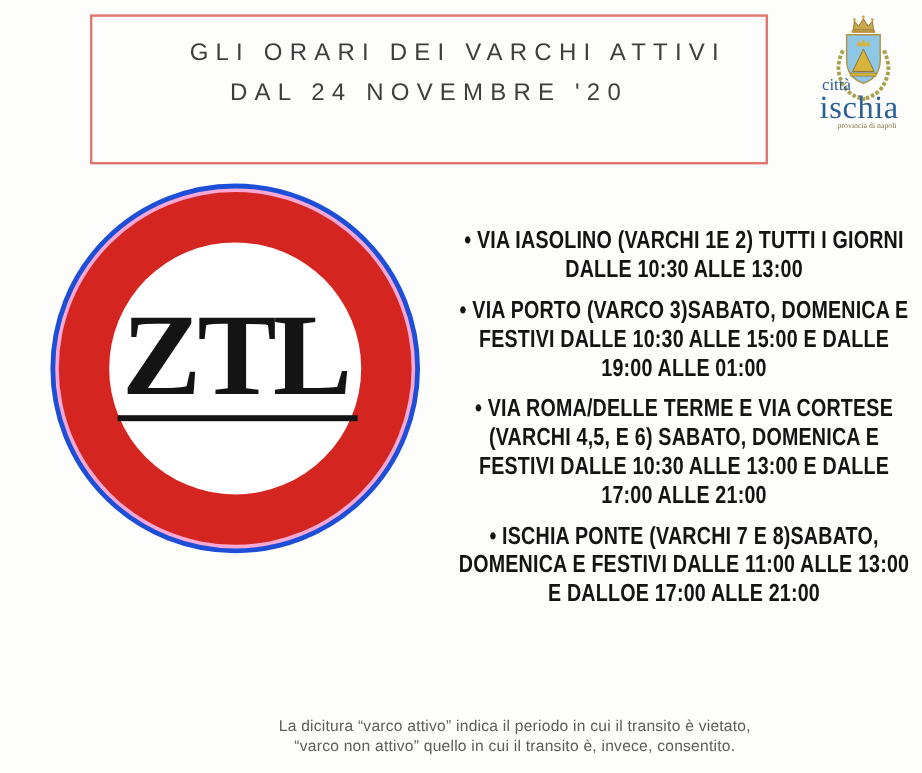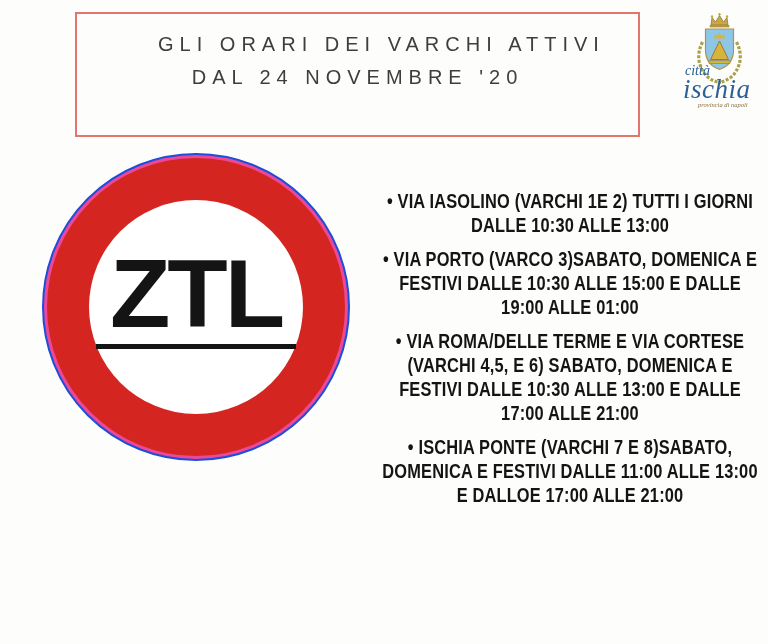--- a/index.html
+++ b/index.html
@@ -24,28 +24,28 @@
     position:absolute; left:75px; top:12px; width:561px; height:121px;
     border:2px solid var(--salmon); background:transparent;
   }
   .title-line {
     text-align:center; font-size:20px; letter-spacing:6px;
     color:var(--title-ink); line-height:33px; white-space:pre;
   }
   .title-line.first { margin-top:14px;padding-left:48px; }
 
   
-  .logo { position:absolute; left:681px; top:12px; width:77px; height:98px;font-style:italic; }
+  .logo { position:absolute; left:681px; top:12px; width:77px; height:98px; }
   .logo svg { display:block; overflow:visible; }
 
   
   .sign {
     position:absolute; left:42px; top:153px; width:308px; height:308px;
     box-sizing:border-box; border-radius:50%;
-    background:#ec4899; border:2px solid #1d4ed8;
+    background:#f9a8d4; border:4px solid #1d4ed8;font-family:Liberation Serif, serif;
   }
   .sign-red  { position:absolute; inset:3px;  border-radius:50%; background:var(--sign-red); }
   .sign-inner{ position:absolute; inset:45px; border-radius:50%; background:#fff; }
   .sign-label{
     position:absolute; left:0; right:0; top:90px; text-align:center;
     font-weight:bold; font-size:97px; line-height:1; letter-spacing:-3px;
     color:var(--ink); transform:scaleX(1.02);
   }
   .sign-underline{
     position:absolute; left:52px; top:189px; width:200px; height:5px;
@@ -117,14 +117,18 @@
 19:00 ALLE 01:00</p>
     <p>• VIA ROMA/DELLE TERME E VIA CORTESE
 (VARCHI 4,5, E 6) SABATO, DOMENICA E
 FESTIVI DALLE 10:30 ALLE 13:00 E DALLE
 17:00 ALLE 21:00</p>
     <p>• ISCHIA PONTE (VARCHI 7 E 8)SABATO,
 DOMENICA E FESTIVI DALLE 11:00 ALLE 13:00
 E DALLOE 17:00 ALLE 21:00</p>
   </div>
 
+  <div class="footer">
+    <div>La dicitura “varco attivo” indica il periodo in cui il transito è vietato,</div>
+    <div>“varco non attivo” quello in cui il transito è, invece, consentito.</div>
+  </div>
 
 </div>
 
 </body></html>

